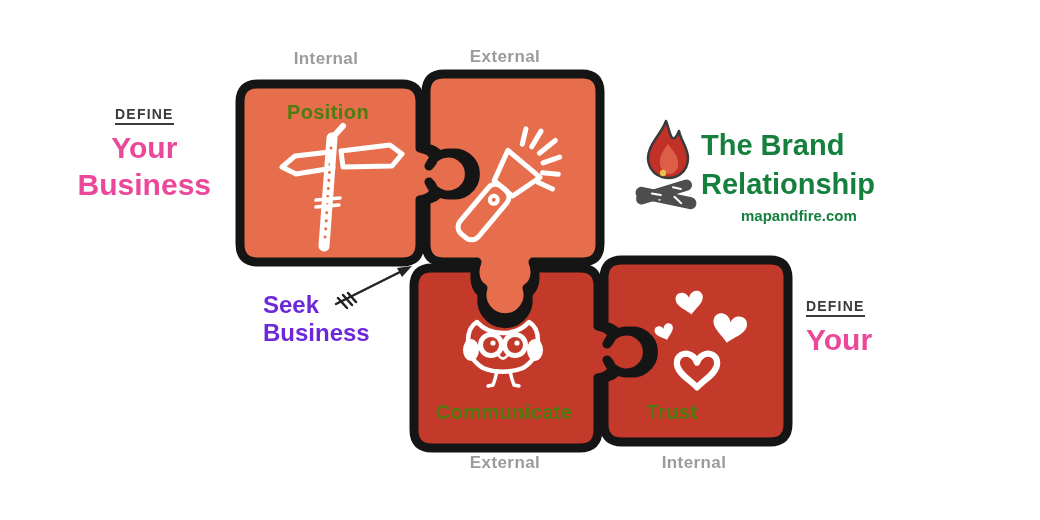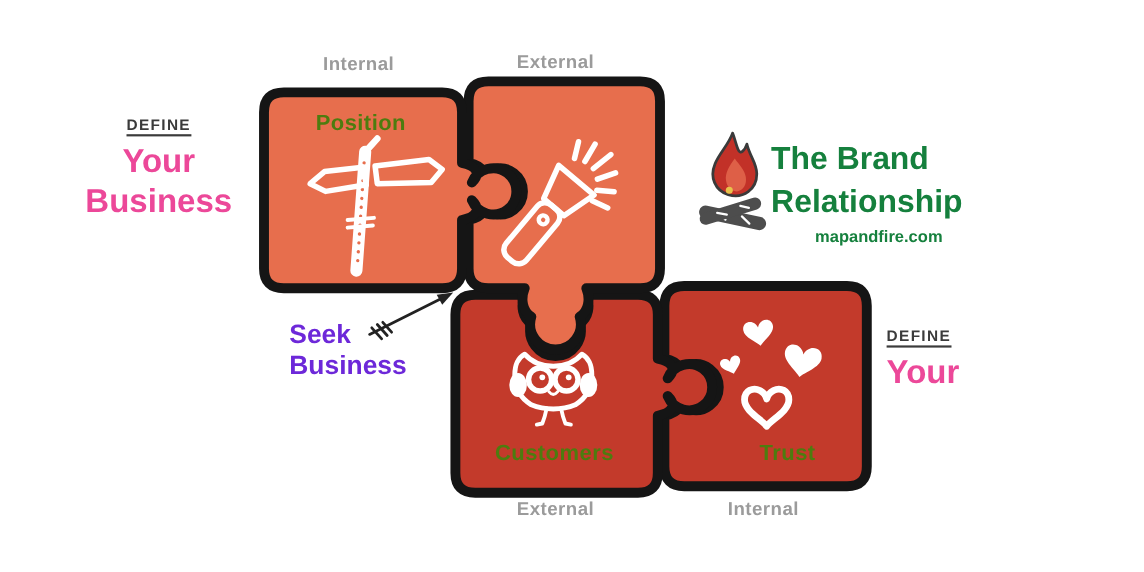--- a/index.html
+++ b/index.html
@@ -139,22 +139,22 @@
       </g>
     </g>
   </svg>
 
   <div class="txt axis-label" style="left:326px;top:49px">Internal</div>
   <div class="txt axis-label" style="left:505px;top:47px">External</div>
   <div class="txt axis-label" style="left:505px;top:453px">External</div>
   <div class="txt axis-label" style="left:694px;top:453px">Internal</div>
 
   <div class="txt piece-label" style="left:328px;top:101px">Position</div>
-  <div class="txt piece-label" style="left:504px;top:401px">Customers</div>
-  <div class="txt piece-label" style="left:716px;top:401px">Trust</div>
+  <div class="txt piece-label" style="left:504px;top:401px">Communicate</div>
+  <div class="txt piece-label" style="left:672px;top:401px">Trust</div>
 
   <div class="txt annot align-right" style="right:829px;top:105px">
     <span class="kicker">DEFINE</span>
     <div class="big">Your</div>
     <div class="big">Business</div>
   </div>
 
   <div class="txt annot" style="left:806px;top:297px">
     <span class="kicker">DEFINE</span>
     <div class="big">Your</div>

